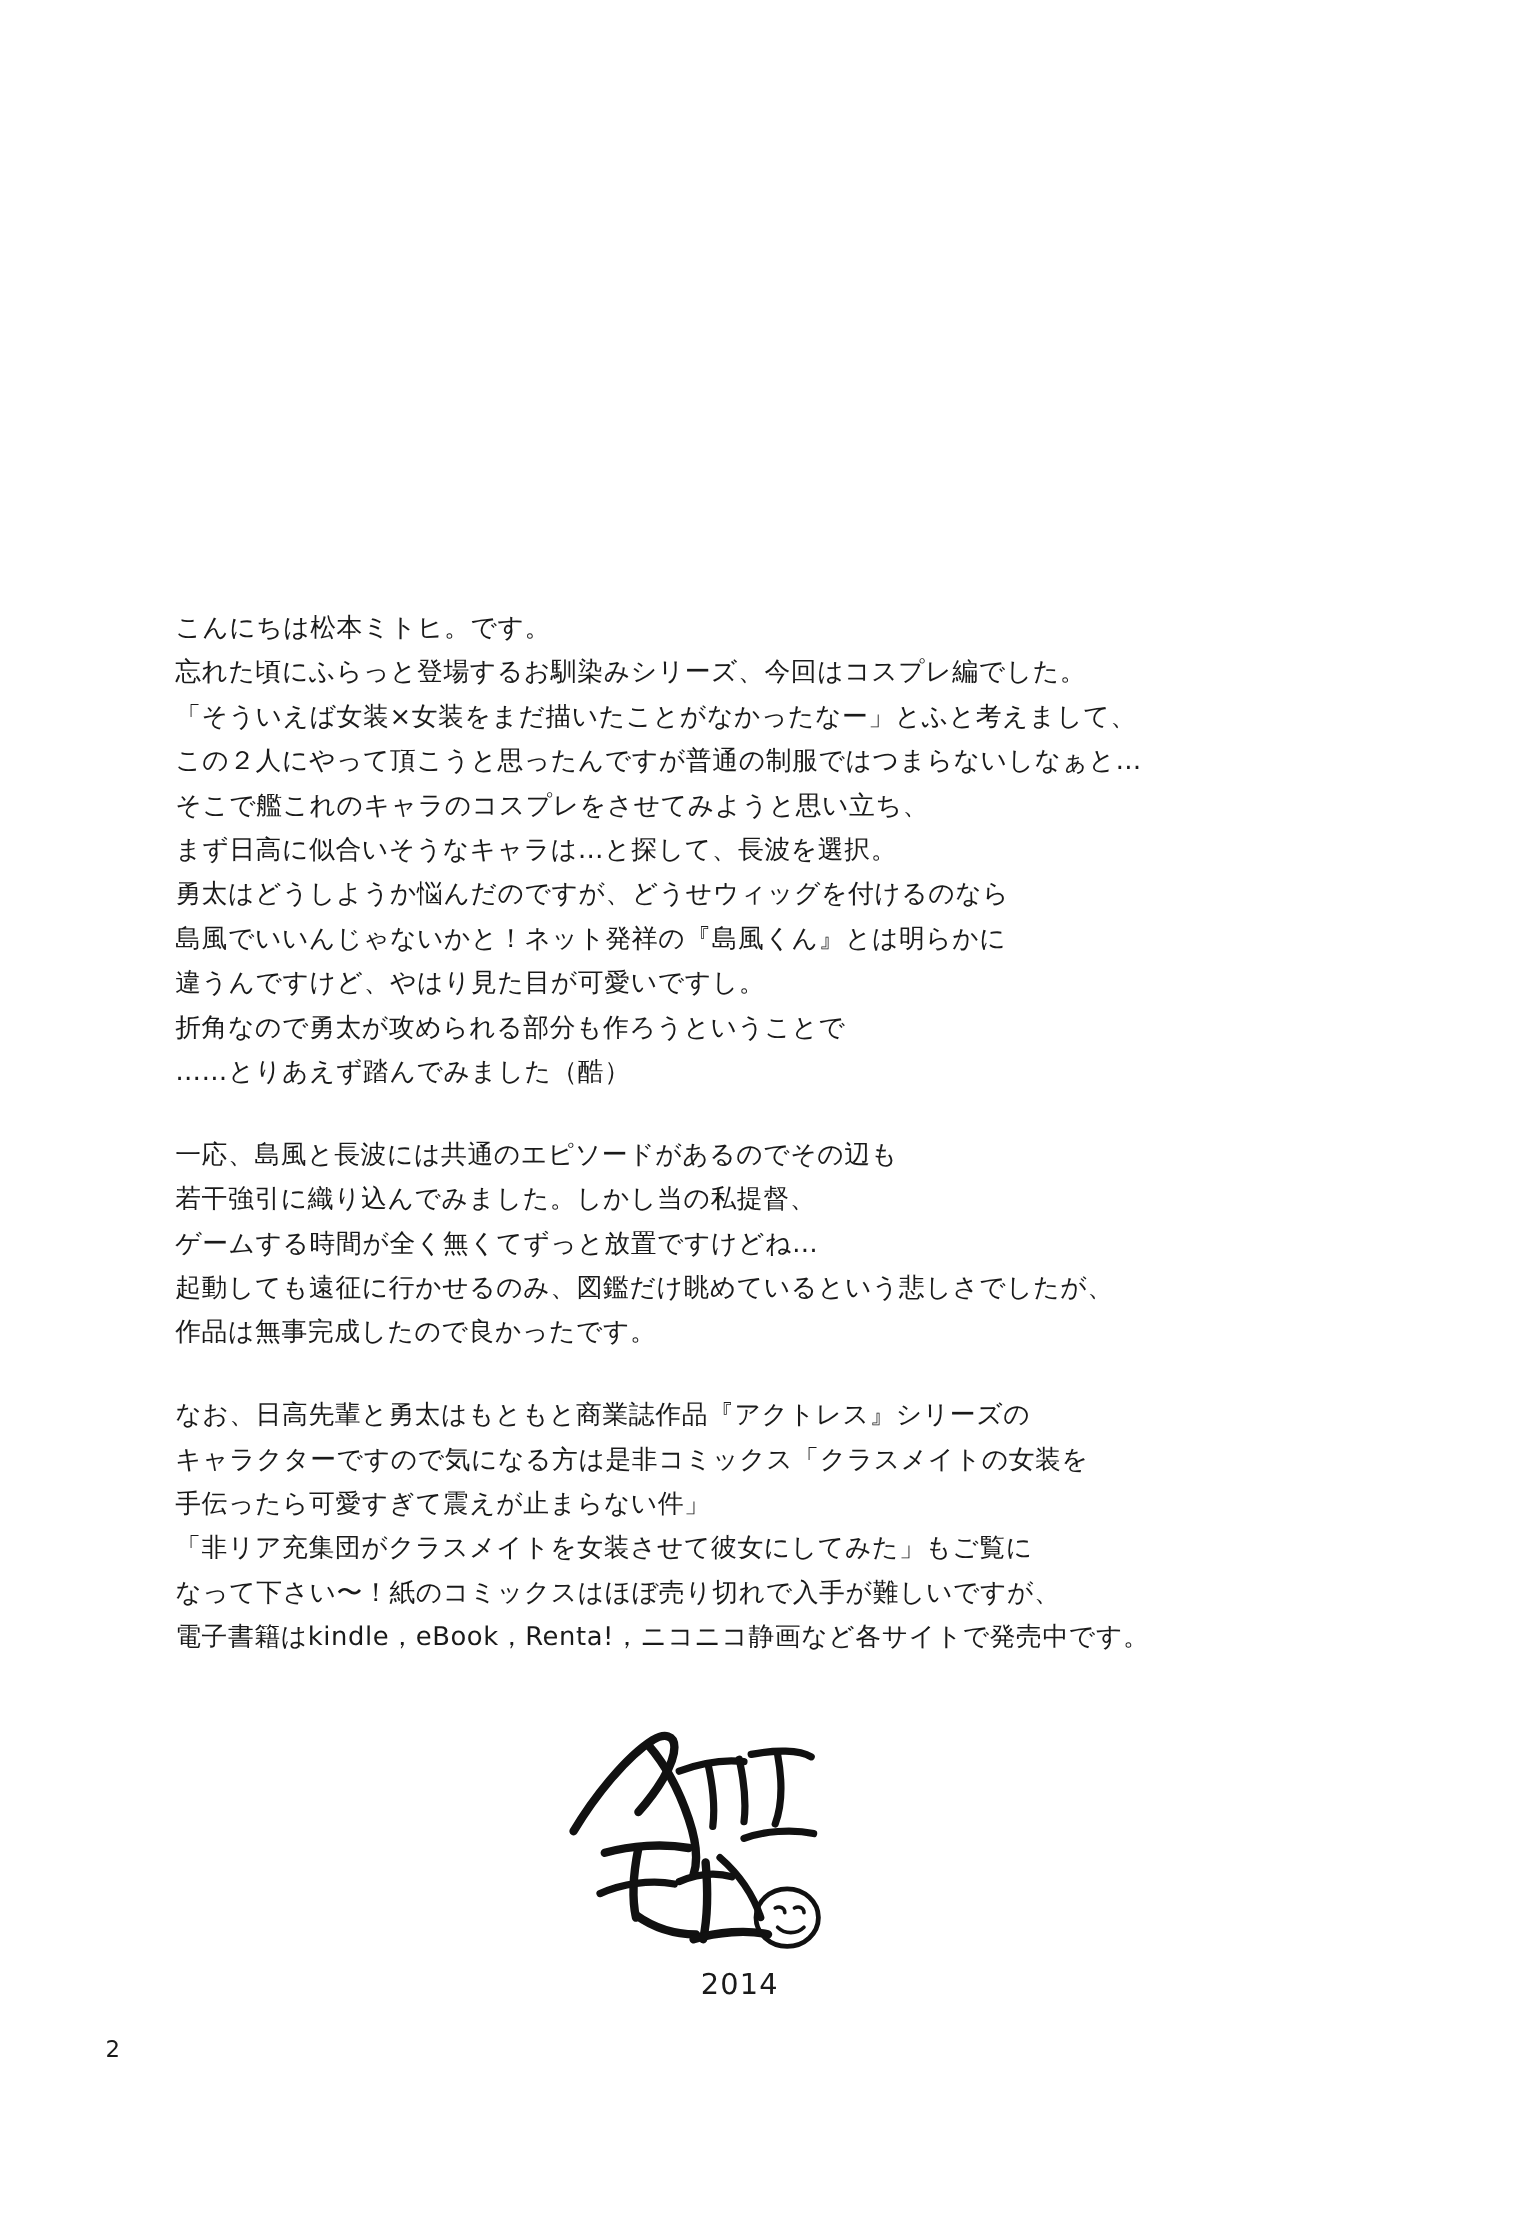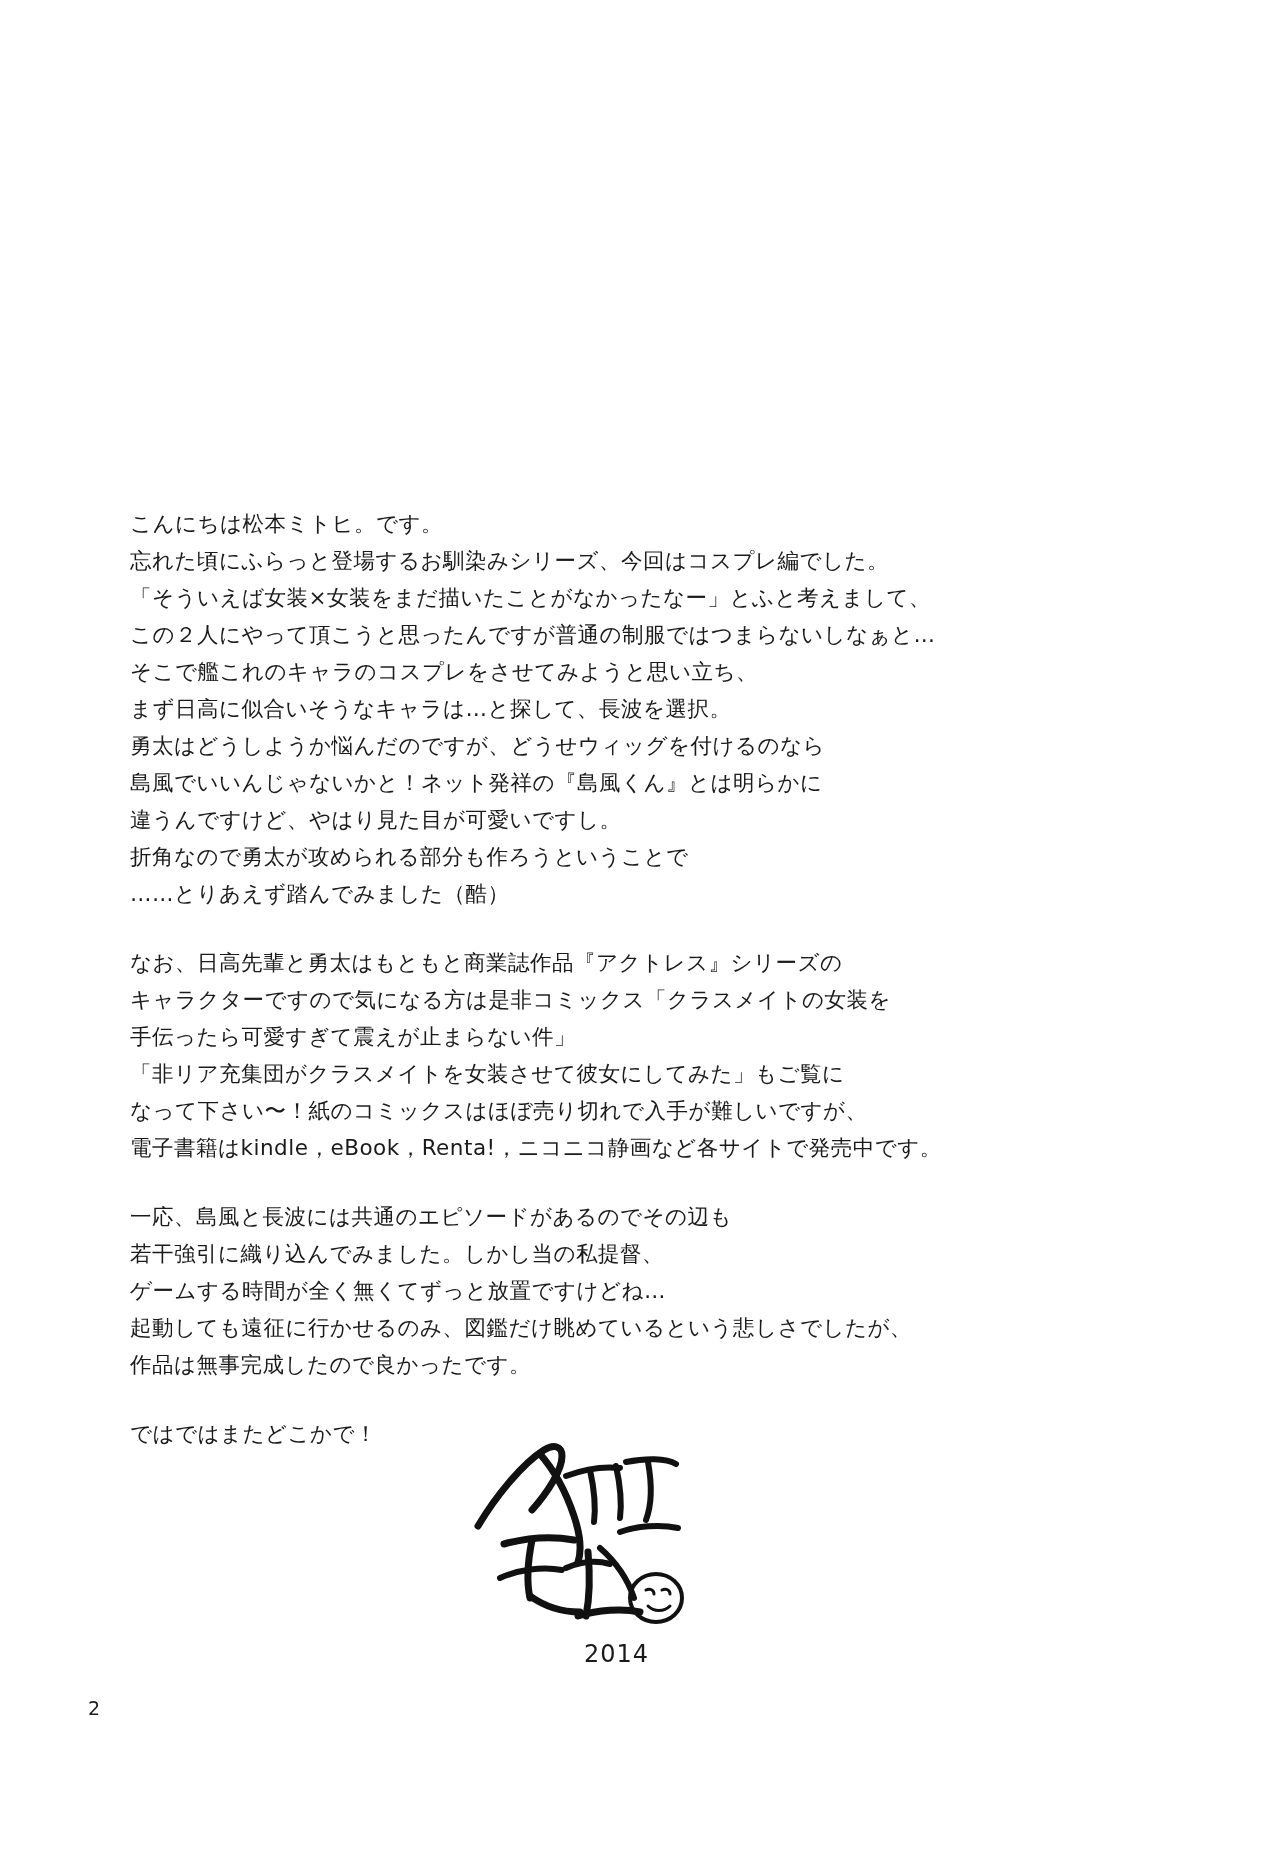--- a/index.html
+++ b/index.html
@@ -19,21 +19,21 @@
     position: absolute;
     left: 130px;
     top: 505px;
     width: 1010px;
     color: #1a1a1a;
     font-size: 21.5px;
     line-height: 37px;
     letter-spacing: 0.5px;
   }
   .para {
-    margin: 0 0 32px 0;
+    margin: 0 0 32px 16px;
     white-space: pre-line;
   }
   .para:last-child {
     margin-bottom: 0;
   }
   .signature {
     position: absolute;
     left: 470px;
     top: 1440px;
     width: 260px;
@@ -70,32 +70,31 @@
 忘れた頃にふらっと登場するお馴染みシリーズ、今回はコスプレ編でした。
 「そういえば女装×女装をまだ描いたことがなかったなー」とふと考えまして、
 この２人にやって頂こうと思ったんですが普通の制服ではつまらないしなぁと…
 そこで艦これのキャラのコスプレをさせてみようと思い立ち、
 まず日高に似合いそうなキャラは…と探して、長波を選択。
 勇太はどうしようか悩んだのですが、どうせウィッグを付けるのなら
 島風でいいんじゃないかと！ネット発祥の『島風くん』とは明らかに
 違うんですけど、やはり見た目が可愛いですし。
 折角なので勇太が攻められる部分も作ろうということで
 ……とりあえず踏んでみました（酷）</p>
+    <p class="para">一応、島風と長波には共通のエピソードがあるのでその辺も
+若干強引に織り込んでみました。しかし当の私提督、
+ゲームする時間が全く無くてずっと放置ですけどね…
+起動しても遠征に行かせるのみ、図鑑だけ眺めているという悲しさでしたが、
+作品は無事完成したので良かったです。</p>
     <p class="para">なお、日高先輩と勇太はもともと商業誌作品『アクトレス』シリーズの
 キャラクターですので気になる方は是非コミックス「クラスメイトの女装を
 手伝ったら可愛すぎて震えが止まらない件」
 「非リア充集団がクラスメイトを女装させて彼女にしてみた」もご覧に
 なって下さい〜！紙のコミックスはほぼ売り切れで入手が難しいですが、
 電子書籍はkindle，eBook，Renta!，ニコニコ静画など各サイトで発売中です。</p>
-    <p class="para">一応、島風と長波には共通のエピソードがあるのでその辺も
-若干強引に織り込んでみました。しかし当の私提督、
-ゲームする時間が全く無くてずっと放置ですけどね…
-起動しても遠征に行かせるのみ、図鑑だけ眺めているという悲しさでしたが、
-作品は無事完成したので良かったです。</p>
-    <p class="para">ではではまたどこかで！</p>
   </div>
 
   <div class="signature">
     <svg width="260" height="240" viewBox="0 0 260 240" fill="none" xmlns="http://www.w3.org/2000/svg">
       <g stroke="#111111" stroke-linecap="round" stroke-linejoin="round" fill="none">
         <path d="M8 86 C26 56, 52 24, 74 10 C84 4, 92 6, 92 16 C92 30, 78 52, 62 70" stroke-width="7"></path>
         <path d="M70 14 C84 30, 96 52, 104 76 C110 94, 112 110, 108 122" stroke-width="7"></path>
         <path d="M96 36 C112 30, 132 26, 150 28" stroke-width="6"></path>
         <path d="M120 30 C124 48, 126 66, 124 82" stroke-width="6"></path>
         <path d="M146 26 C150 44, 152 62, 150 78" stroke-width="6"></path>

